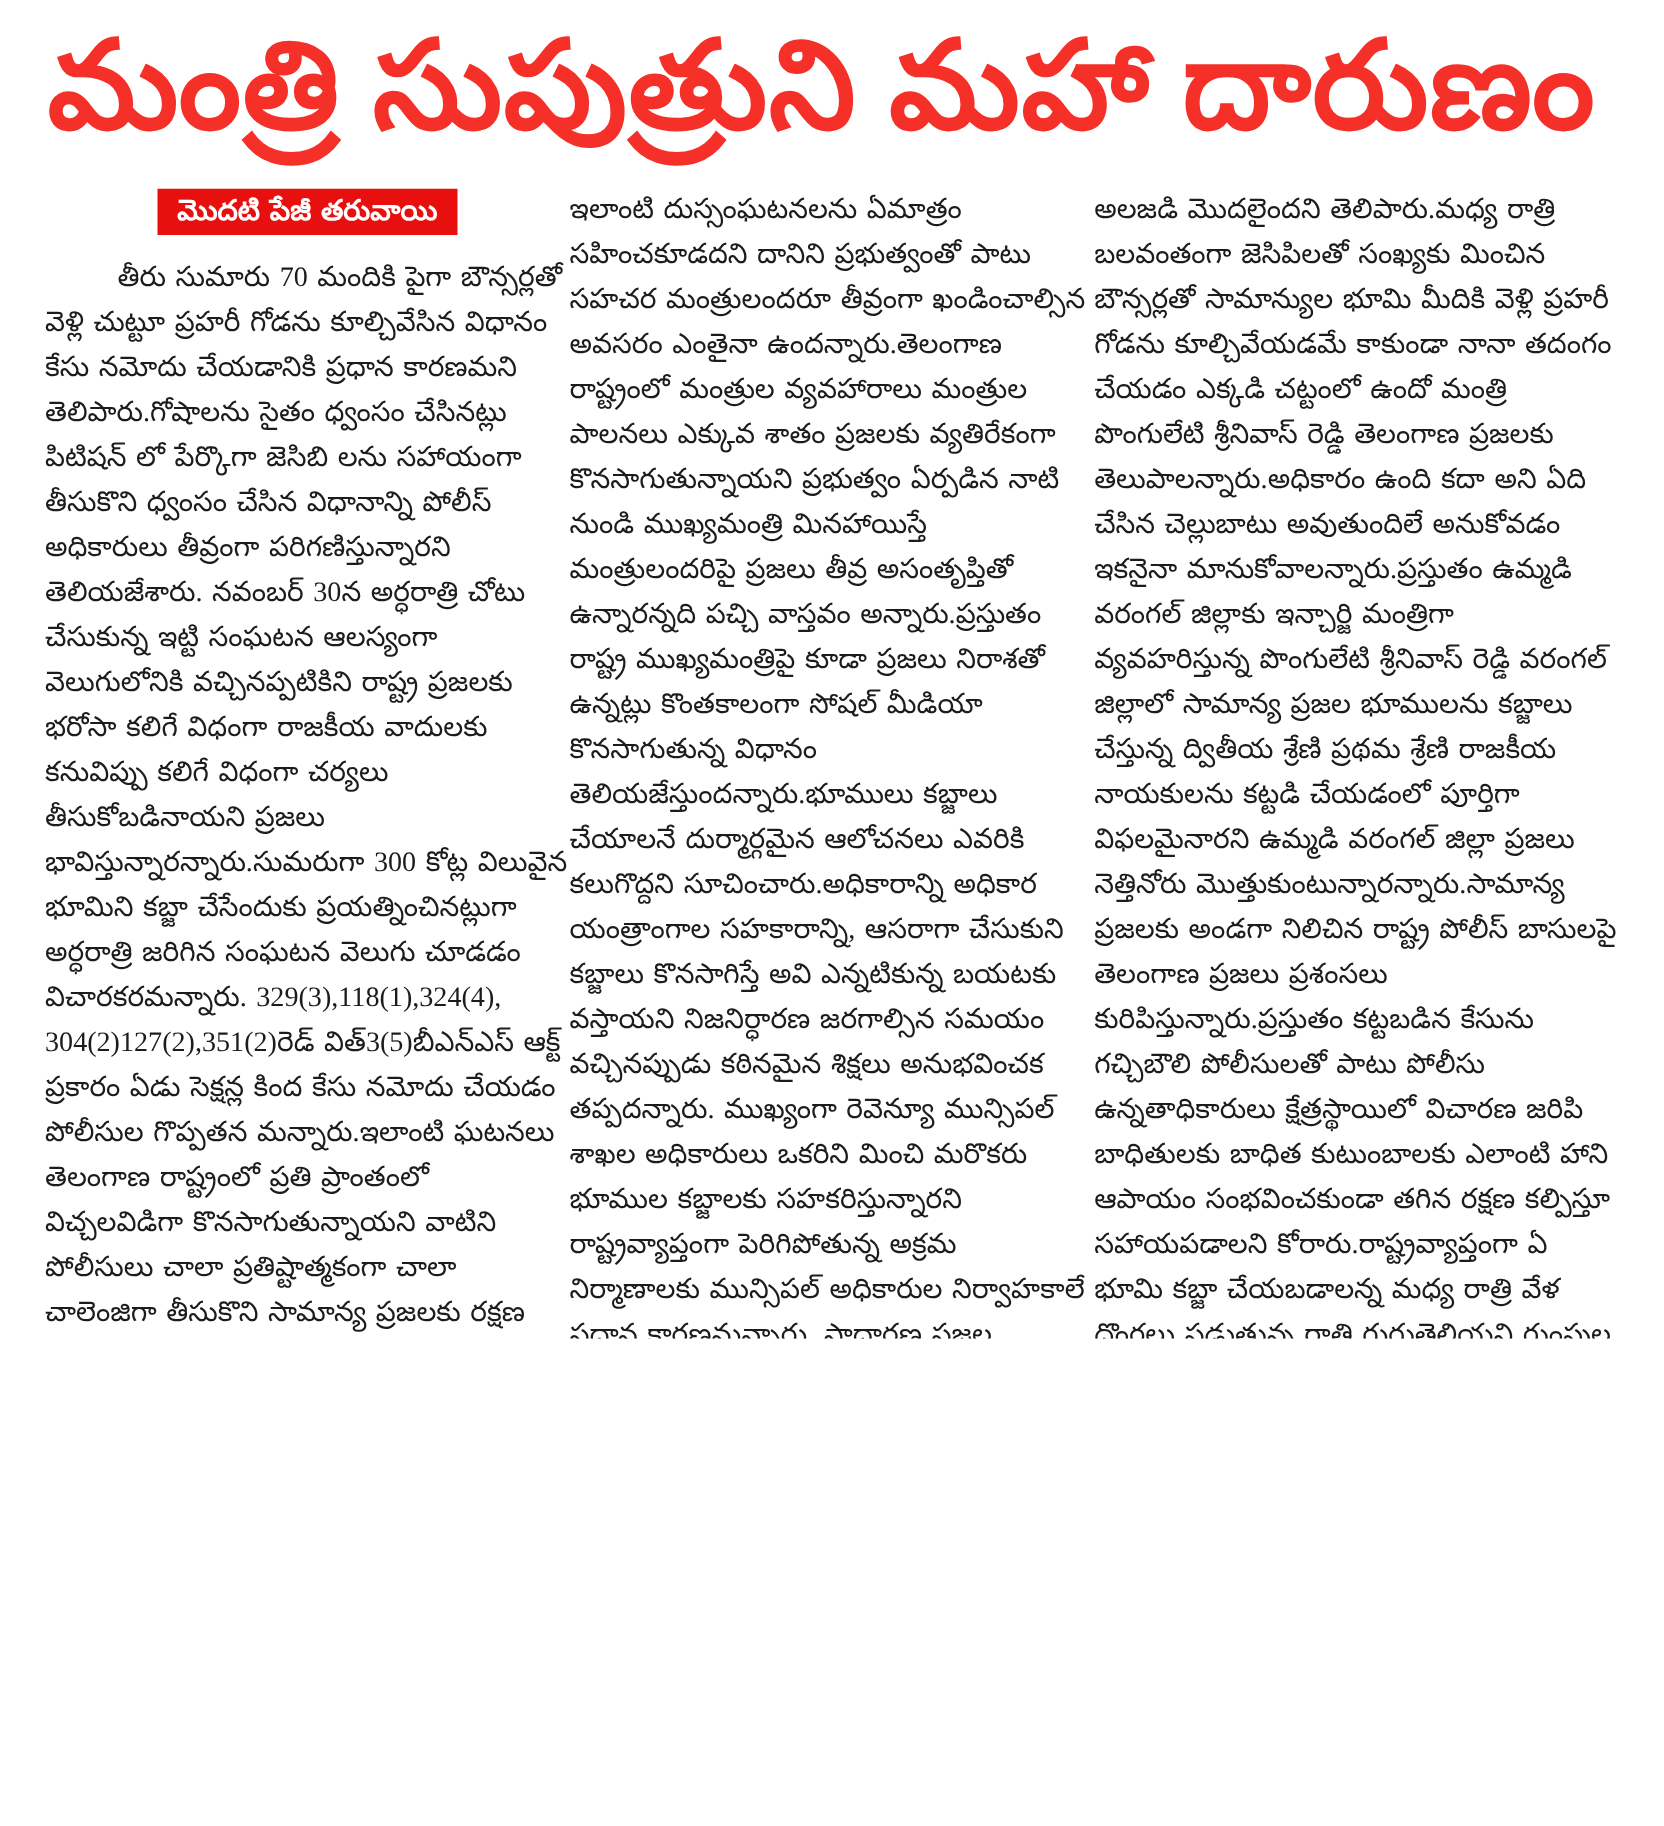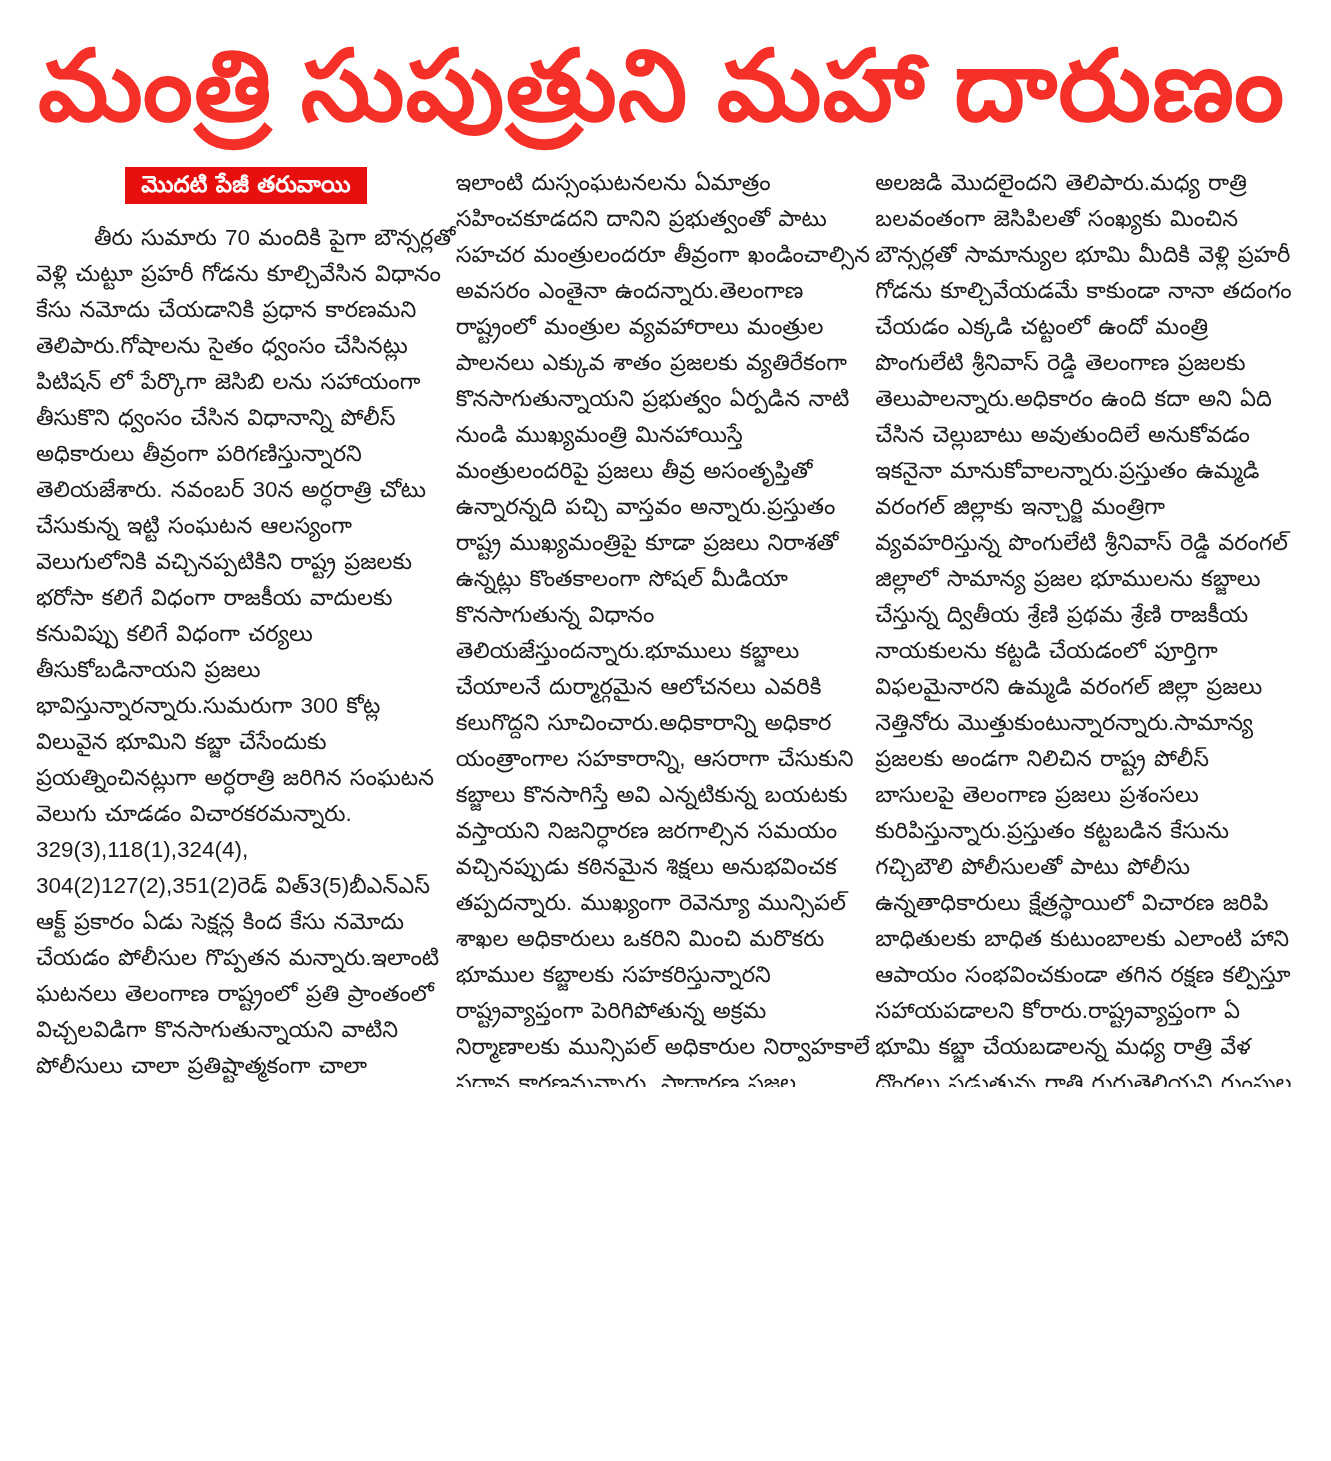--- a/index.html
+++ b/index.html
@@ -6,22 +6,21 @@
     margin: 0;
     padding: 0;
     background: #ffffff;
   }
   .page {
     position: relative;
     width: 1331px;
     height: 1071px;
     background: #ffffff;
     overflow: hidden;
-    font-family: Liberation Sans, sans-serif;
-    margin-top: 16px;
+    font-family: Liberation Serif, serif;
   }
   .headline {
     margin: 0;
     padding: 6px 38px 0 38px;
     font-size: 99px;
     line-height: 1.3;
     font-weight: 700;
     letter-spacing: 1px;
     color: #f43028;
     white-space: nowrap;

